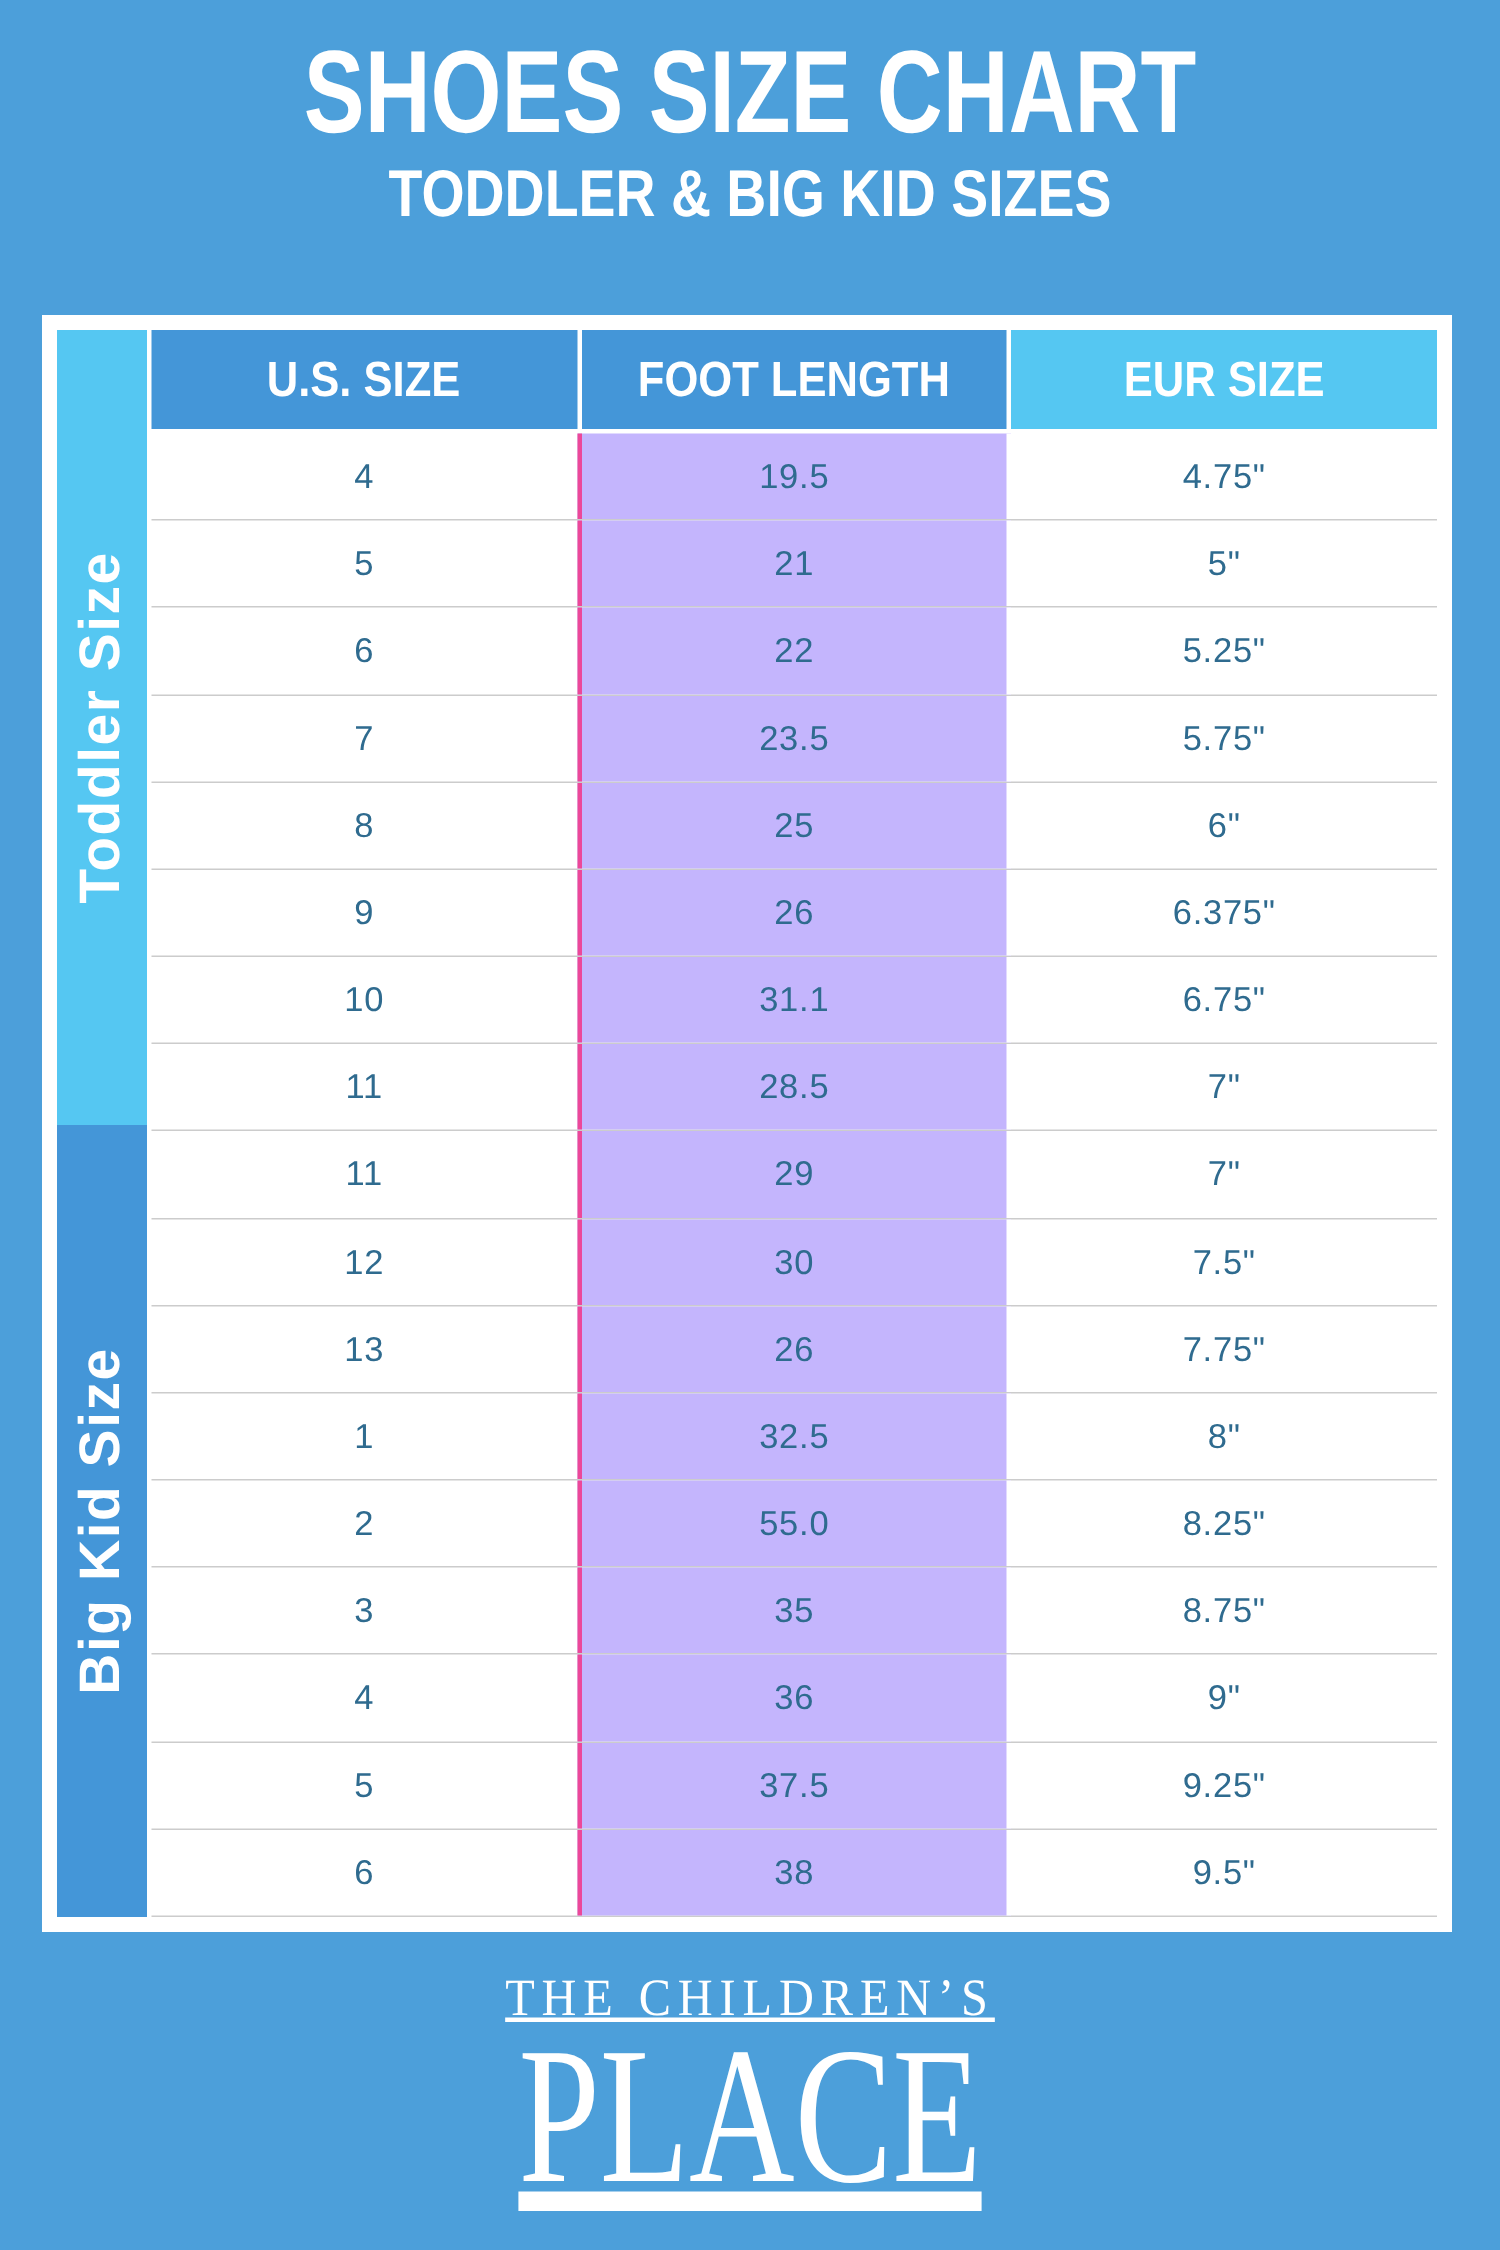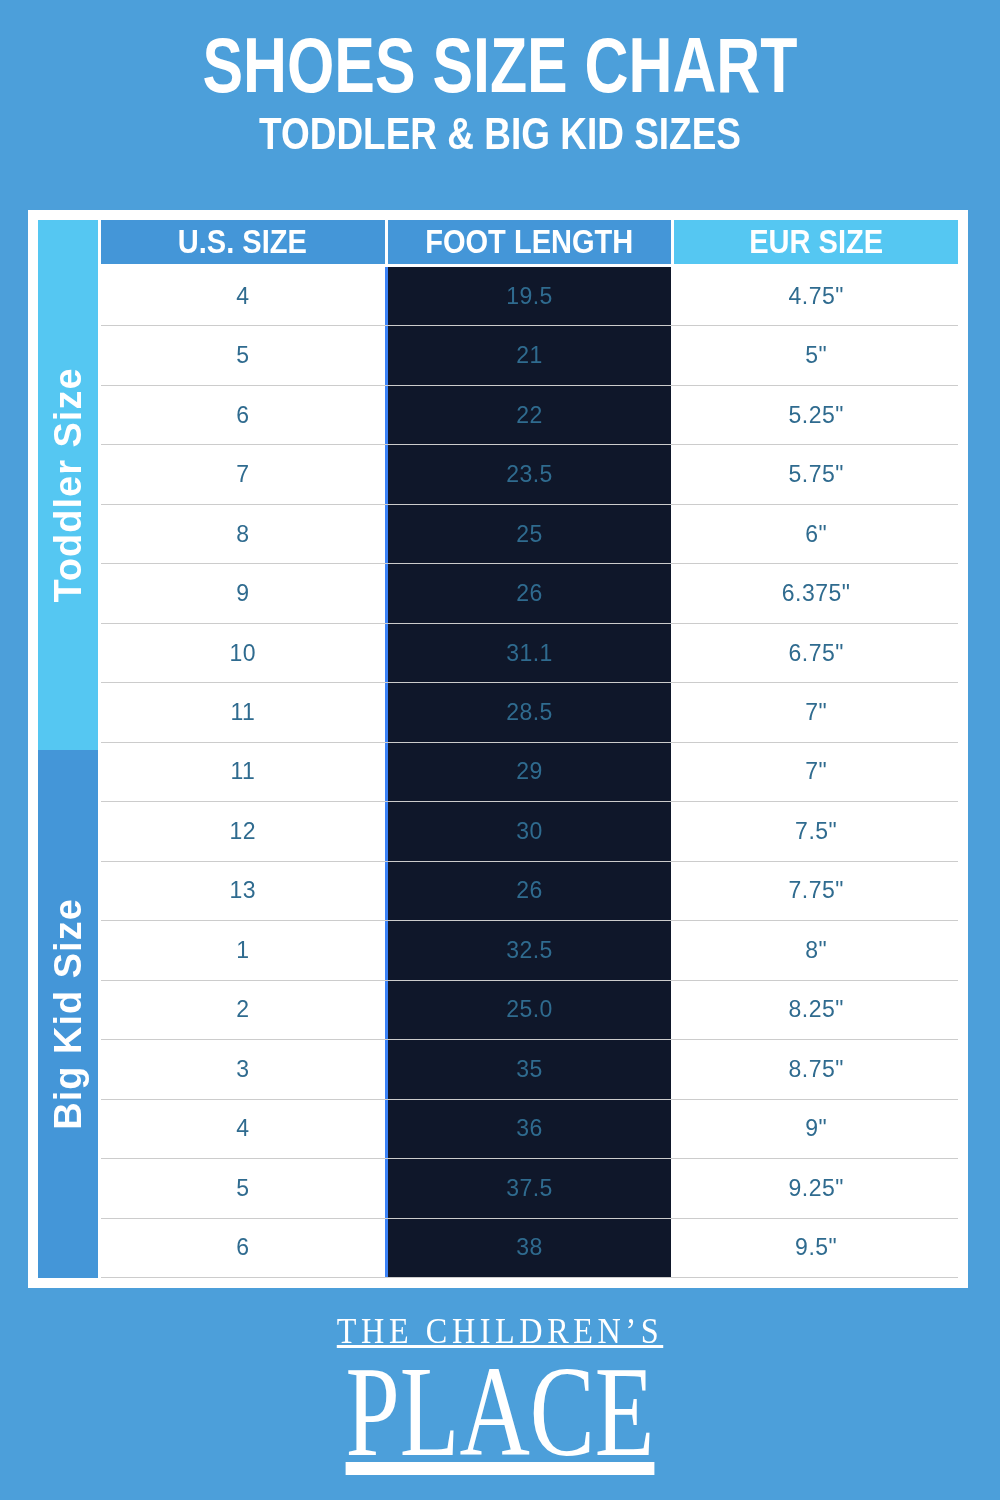--- a/index.html
+++ b/index.html
@@ -7,21 +7,21 @@
   .poster {
     position: relative;
     width: 1000px;
     height: 1500px;
     background: #4C9FDA;
     font-family: "Liberation Sans", sans-serif;
     overflow: hidden;
     margin: 0 auto;
   }
   
-  .title-block { padding-top: 10px; text-align: center; color: #fff; margin-top: 16px; }
+  .title-block { padding-top: 22px; text-align: center; color: #fff; }
   .title-block h1 {
     font-size: 78px;
     font-weight: 700;
     line-height: 1.02;
     letter-spacing: 0px;
     transform: scaleX(0.78);
     transform-origin: center;
     white-space: nowrap;
   }
   .title-block h2 {
@@ -53,21 +53,21 @@
     position: absolute;
     top: 50%; left: 50%;
     transform: translate(-50%, -50%) rotate(-90deg);
     white-space: nowrap;
     color: #ffffff;
     font-size: 38px;
     font-weight: 700;
     letter-spacing: 1px;
   }
   .content { flex: 1; display: flex; flex-direction: column; }
-  .thead { height: 44px; display: flex; gap: 3px; margin-bottom: 3px; flex: none; }
+  .thead { height: 66px; display: flex; gap: 3px; margin-bottom: 3px; flex: none; }
   .th {
     flex: 1;
     background: #4496D8;
     color: #ffffff;
     display: flex;
     align-items: center;
     justify-content: center;
   }
   .th.eur { background: #55C7F2; }
   .th span {
@@ -82,22 +82,22 @@
     flex: 1;
     display: flex;
     align-items: center;
     justify-content: center;
     font-size: 23px;
     font-weight: 400;
     color: #2F6B8F;
     letter-spacing: 0.5px;
   }
   .td.eur {
-    background: #0f172a;
-    border-left: 3px solid #3b82f6;
+    background: #c4b5fd;
+    border-left: 3px solid #ec4899;
     border-right: 3px solid #ffffff;
   }
   
   .brand {
     position: absolute;
     top: 1312px;
     width: 100%;
     text-align: center;
     color: #ffffff;
     font-family: "Liberation Serif", serif;
@@ -208,21 +208,21 @@
     <div class="td eur">26</div>
     <div class="td foot">7.75"</div>
   </div>
           <div class="tr">
     <div class="td us">1</div>
     <div class="td eur">32.5</div>
     <div class="td foot">8"</div>
   </div>
           <div class="tr">
     <div class="td us">2</div>
-    <div class="td eur">25.0</div>
+    <div class="td eur">55.0</div>
     <div class="td foot">8.25"</div>
   </div>
           <div class="tr">
     <div class="td us">3</div>
     <div class="td eur">35</div>
     <div class="td foot">8.75"</div>
   </div>
           <div class="tr">
     <div class="td us">4</div>
     <div class="td eur">36</div>

